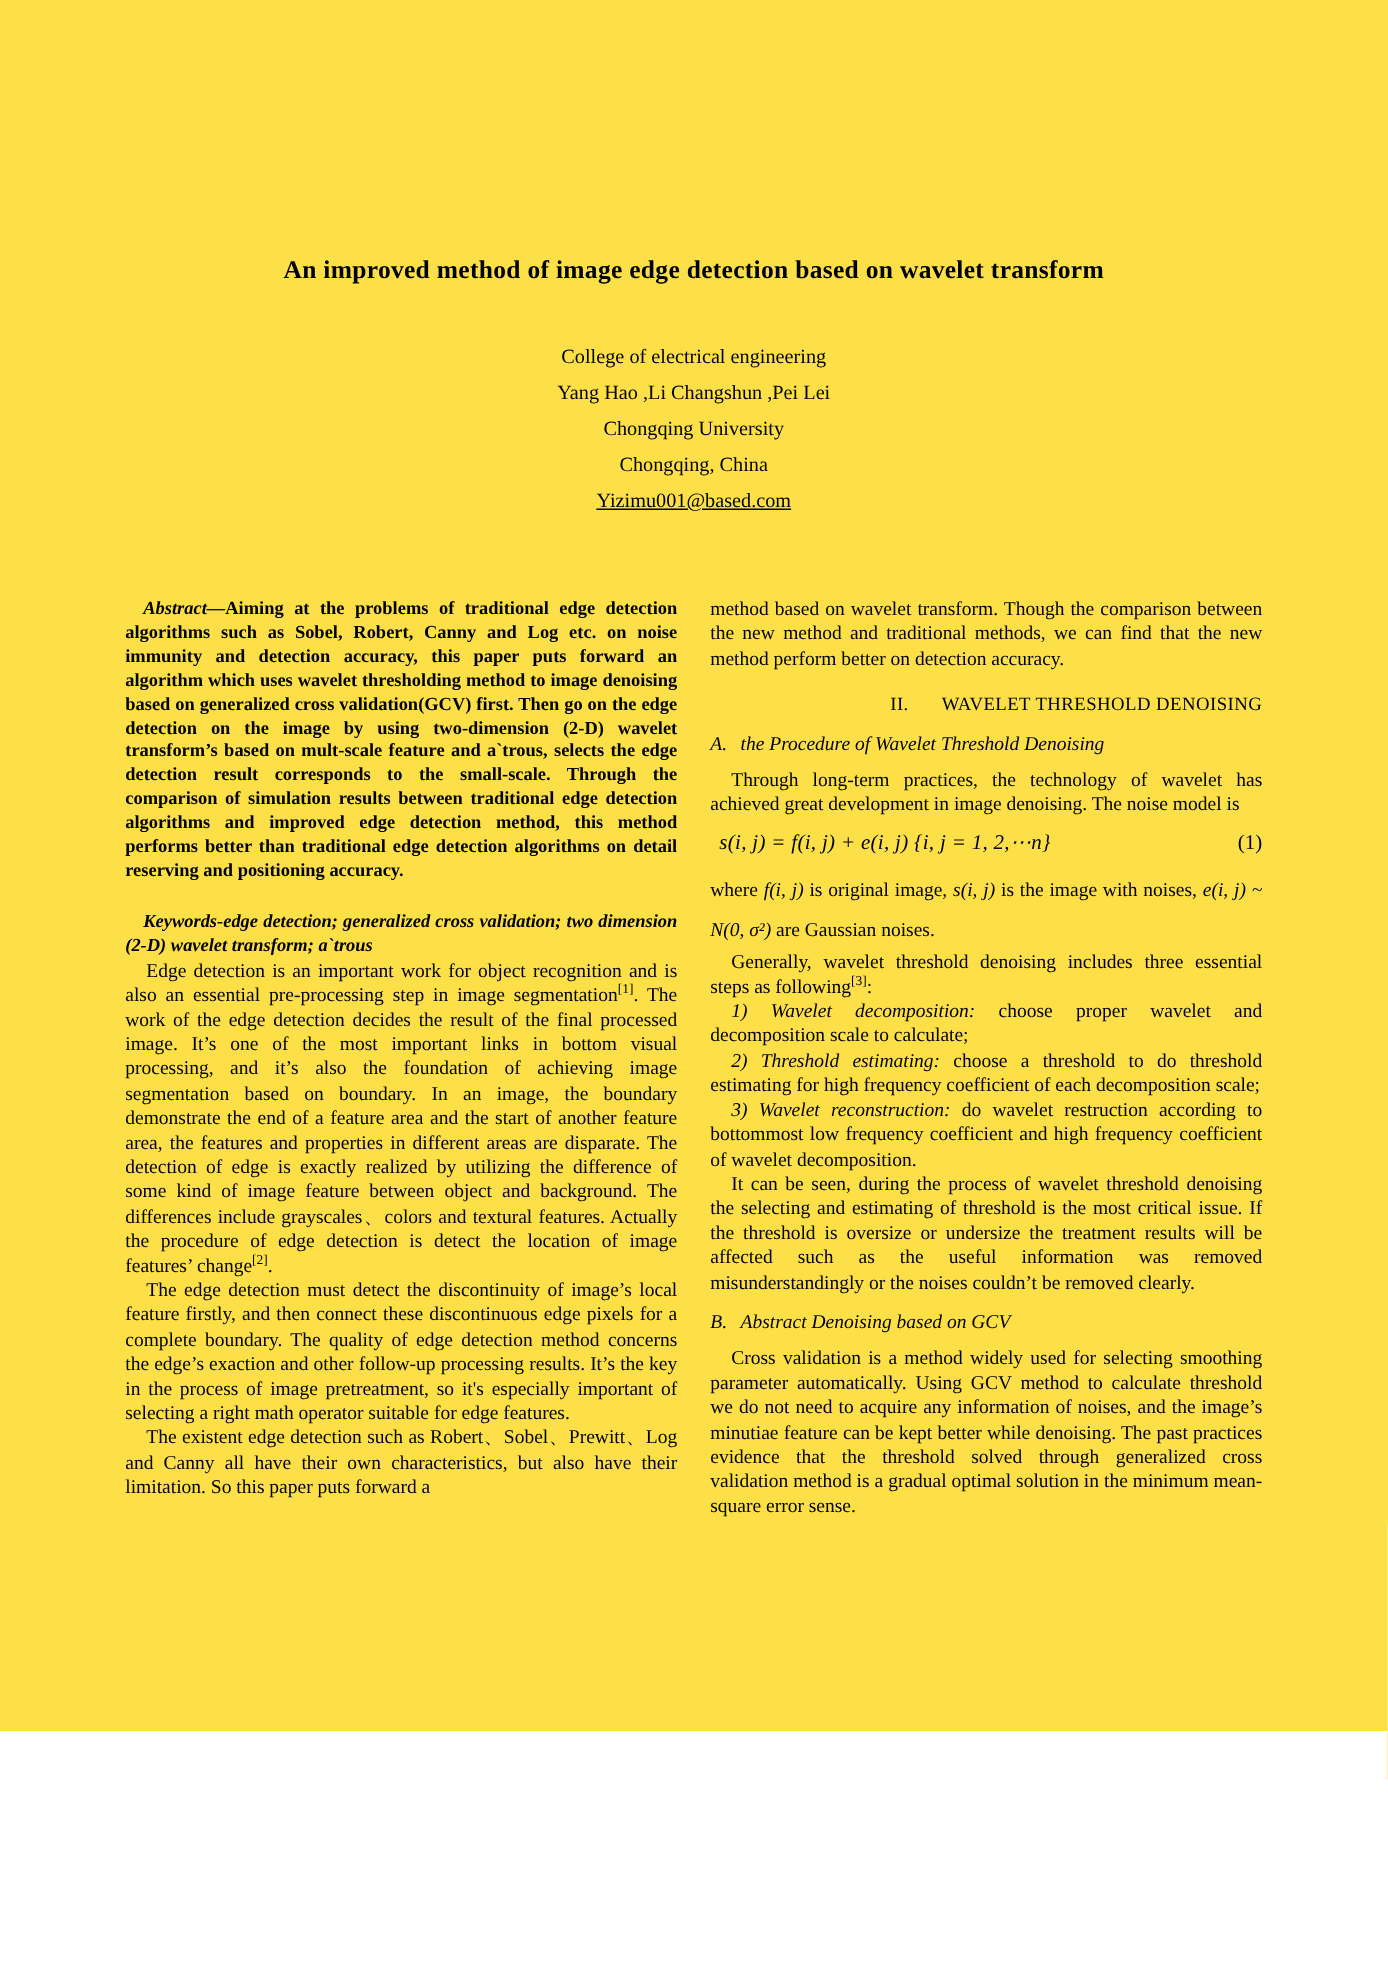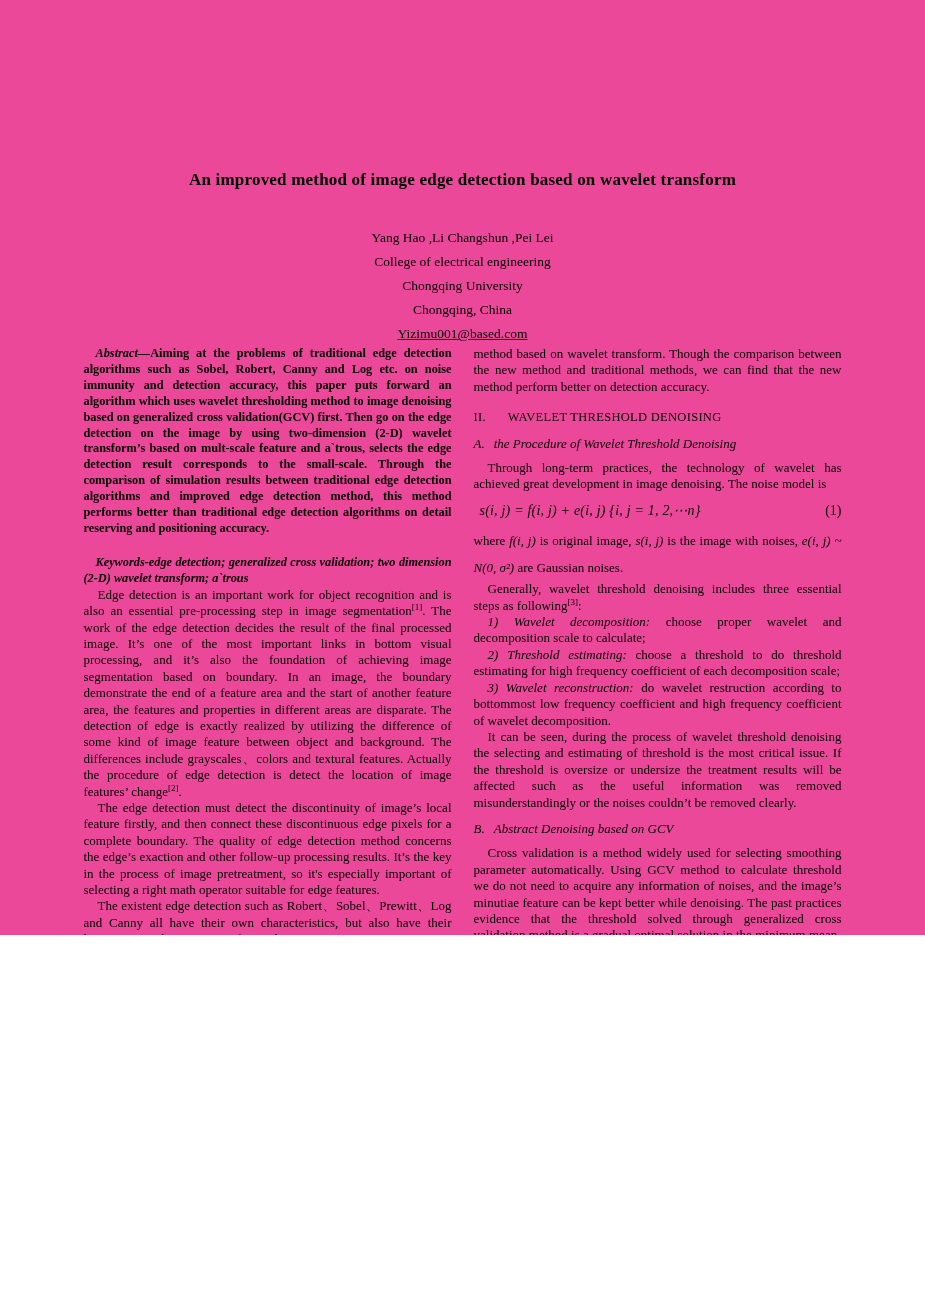--- a/index.html
+++ b/index.html
@@ -2,37 +2,37 @@
 <html><head>
 <meta charset="utf-8">
 <style>
   * { box-sizing: border-box; }
   html, body { margin: 0; padding: 0; }
   body {
     width: 925px; height: 1309px;
     background: #ffffff; color: #000000;
     font-family: "Liberation Serif", serif;
   }
-  .sheet { position: relative; width: 925px; height: 935px; overflow: hidden; background: #ec4899; }
+  .sheet { position: relative; width: 925px; height: 1154px; overflow: hidden; background: #fde047; }
 
   
   .header { padding-top: 170px; text-align: center; }
   .title { margin: 0; font-size: 17px; font-weight: bold; letter-spacing: 0.2px; }
   .head-lines { margin-top: 36px; font-size: 13.5px; line-height: 24px; }
   .email { color: #000; text-decoration: underline; cursor: pointer; }
 
   
-  .cols { display: flex; justify-content: center; gap: 22px; }
+  .cols { display: flex; justify-content: center; gap: 22px; margin-top: 52px; }
   .col { width: 368px; font-size: 13px; line-height: 16.4px; text-align: justify; }
 
   .abstract { margin: 0; font-size: 12.3px; line-height: 15.9px; font-weight: bold; text-indent: 12px; }
   .ab-label { font-style: italic; }
   .keywords { margin: 18px 0 0; font-size: 12.3px; line-height: 15.9px; font-weight: bold; font-style: italic; text-indent: 12px; }
 
-  .sec-heading { font-size: 12.5px; font-weight: normal; text-align: left; letter-spacing: 0.3px; }
+  .sec-heading { font-size: 12.5px; font-weight: normal; text-align: right; letter-spacing: 0.3px; }
   .sec-heading.mt-lg { margin: 36px 0 12px; }
   .sec-heading.mt-sm { margin: 14px 0 10px; }
   .sec-title-gap { margin-left: 22px; }
 
   .sub-heading { margin: 10px 0 8px; font-size: 13px; font-style: italic; font-weight: normal; text-align: left; }
   .sub-title-gap { margin-left: 9px; }
 
   .par { margin: 0; text-indent: 14px; }
   .no-indent { text-indent: 0; }
   .cite { font-size: 9px; line-height: 0; }
@@ -51,22 +51,22 @@
   .page-num { position: absolute; left: 14px; right: 0; top: 1280px; text-align: center; font-size: 12px; color: #333; }
 </style>
 </head>
 <body>
 
 <div class="sheet">
 
   <header class="header">
     <h1 class="title">An improved method of image edge detection based on wavelet transform</h1>
     <div class="head-lines">
+      <div>College of electrical engineering</div>
       <div>Yang Hao ,Li Changshun ,Pei Lei</div>
-      <div>College of electrical engineering</div>
       <div>Chongqing University</div>
       <div>Chongqing, China</div>
       <div><a class="email">Yizimu001@based.com</a></div>
     </div>
   </header>
 
   <main class="cols">
 
     <section class="col">
       <p class="abstract"><span class="ab-label">Abstract—</span><span>Aiming at the problems of traditional edge detection algorithms such as Sobel, Robert, Canny and Log etc. on noise immunity and detection accuracy, this paper puts forward an algorithm which uses wavelet thresholding method to image denoising based on generalized cross validation(GCV) first. Then go on the edge detection on the image by using two-dimension (2-D) wavelet transform’s based on mult-scale feature and a`trous, selects the edge detection result corresponds to the small-scale. Through the comparison of simulation results between traditional edge detection algorithms and improved edge detection method, this method performs better than traditional edge detection algorithms on detail reserving and positioning accuracy.</span></p>

